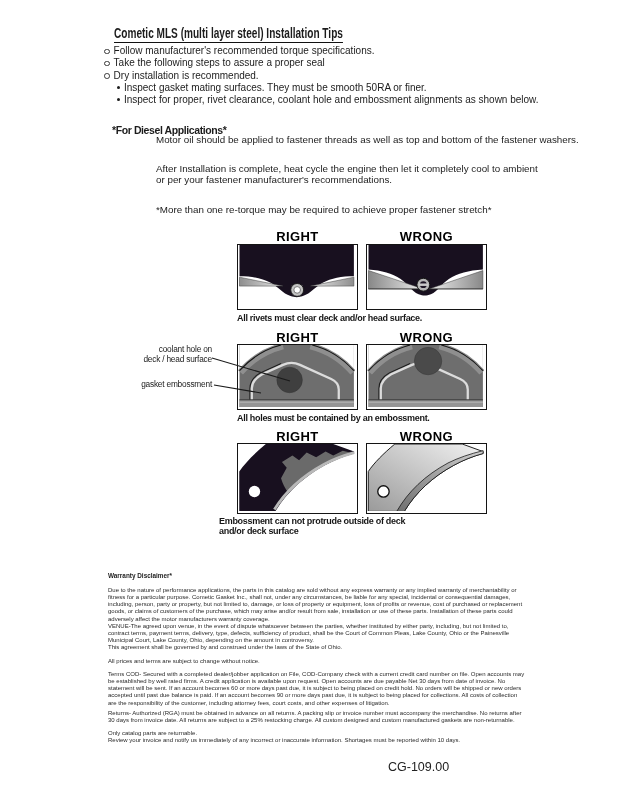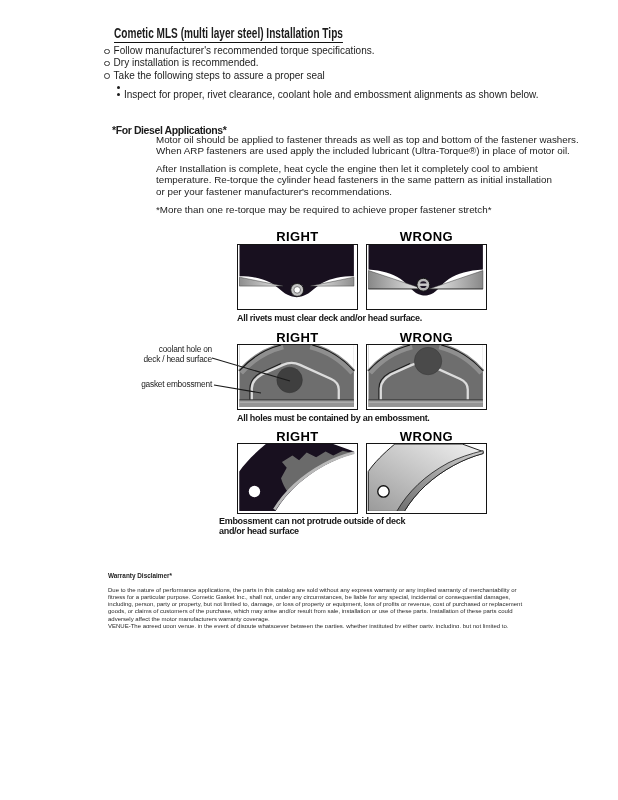--- a/index.html
+++ b/index.html
@@ -1,16 +1,16 @@
 <!DOCTYPE html>
 <html><head>
 <meta charset="utf-8">
 <style>
   html,body{margin:0;padding:0;background:#ffffff;}
-  .page{position:relative;width:618px;height:628px;background:#ffffff;overflow:hidden;
+  .page{position:relative;width:618px;height:800px;background:#ffffff;overflow:hidden;
         font-family:"Liberation Sans",sans-serif;color:#1c1c1c;}
   .abs{position:absolute;}
   
   .title{left:114px;top:25px;font-size:14px;font-weight:bold;white-space:nowrap;
          transform:scaleX(.72);transform-origin:left top;}
   .title span{display:inline-block;border-bottom:1.6px solid #111;padding-bottom:1px;}
   
   .bullets{left:104px;top:45px;font-size:10px;line-height:12.3px;}
   .brow{display:flex;align-items:flex-start;white-space:nowrap;}
   .om{width:3.6px;height:3.6px;border:1px solid #3a3a3a;border-radius:50%;margin:3.6px 4px 0 0;flex:0 0 auto;}
@@ -41,45 +41,44 @@
     <span>Cometic MLS (multi layer steel) Installation Tips</span>
   </div>
 
   <div class="abs bullets">
     <div class="brow">
       <span class="om"></span>
       <span>Follow manufacturer's recommended torque specifications.</span>
     </div>
     <div class="brow">
       <span class="om"></span>
-      <span>Dry installation is recommended.</span>
+      <span>Take the following steps to assure a proper seal</span>
     </div>
     <div class="brow">
       <span class="om"></span>
-      <span>Take the following steps to assure a proper seal</span>
+      <span>Dry installation is recommended.</span>
     </div>
     <div class="sub">
       <div class="brow">
         <span class="fm"></span>
+        <span>Inspect gasket mating surfaces.  They must be smooth 50RA or finer.</span>
       </div>
       <div class="brow">
         <span class="fm"></span>
         <span>Inspect for proper, rivet clearance, coolant hole and embossment alignments as shown below.</span>
       </div>
     </div>
   </div>
 
   <div class="abs dhead">*For Diesel Applications*</div>
   <div class="abs para" style="top:134px;">
       <div class="disc-line">Motor oil should be applied to fastener threads as well as top and bottom of the fastener washers.</div>
-      <div class="disc-line">When ARP fasteners are used apply the included lubricant (Ultra-Torque®) in place of motor oil.</div>
     </div>
   <div class="abs para" style="top:163px;">
       <div class="disc-line">After Installation is complete, heat cycle the engine then let it completely cool to ambient</div>
-      <div class="disc-line">temperature. Re-torque the cylinder head fasteners in the same pattern as initial installation</div>
       <div class="disc-line">or per your fastener manufacturer's recommendations.</div>
     </div>
   <div class="abs para" style="top:203.5px;">
     <div>*More than one re-torque may be required to achieve proper fastener stretch*</div>
   </div>
 
   <div class="abs rw" style="left:237px;top:229px;">RIGHT</div>
   <div class="abs rw" style="left:366px;top:229px;">WRONG</div>
 
   <div class="abs dbox" style="left:237px;top:244px;height:66px;">
@@ -209,21 +208,21 @@
       </defs>
       <rect x="0" y="0" width="121" height="71" fill="#ffffff"></rect>
       <path d="M28,0 L99,0 L121,8 L121,10 C110,13 100,17 90,22.5 C68,34.5 50,51 38,71 L0,71 L0,29 C6,20 16,10 28,0 Z" fill="url(#g3a)" stroke="#151515" stroke-width="1"></path>
       <path d="M30,71 C42,50 60,33 84,20 C95,14.5 107,10.5 121,7 L121,10 C110,13 100,17 90,22.5 C68,34.5 50,51 38,71 Z" fill="url(#g3b)" stroke="#111" stroke-width="0.8"></path>
       <circle cx="16" cy="50" r="6" fill="#ffffff" stroke="#111" stroke-width="1.4"></circle>
     </svg>
   </div>
 
   <div class="abs cap" style="left:219px;top:515.5px;line-height:10.5px;">
     <div>Embossment can not protrude outside of deck</div>
-    <div>and/or head surface</div>
+    <div>and/or deck surface</div>
   </div>
 
   <div class="abs disc-h">Warranty Disclaimer*</div>
   <div class="abs disc" style="top:586.5px;">
       <div class="disc-line">Due to the nature of performance applications, the parts in this catalog are sold without any express warranty or any implied warranty of merchantability or</div>
       <div class="disc-line">fitness for a particular purpose.  Cometic Gasket Inc., shall not, under any circumstances, be liable for any special, incidental or consequential damages,</div>
       <div class="disc-line">including, person, party or property, but not limited to, damage, or loss of property or equipment, loss of profits or revenue, cost of purchased or replacement</div>
       <div class="disc-line">goods, or claims of customers of the purchase, which may arise and/or result from sale, installation or use of these parts.  Installation of these parts could</div>
       <div class="disc-line">adversely affect the motor manufacturers warranty coverage.</div>
     </div>

